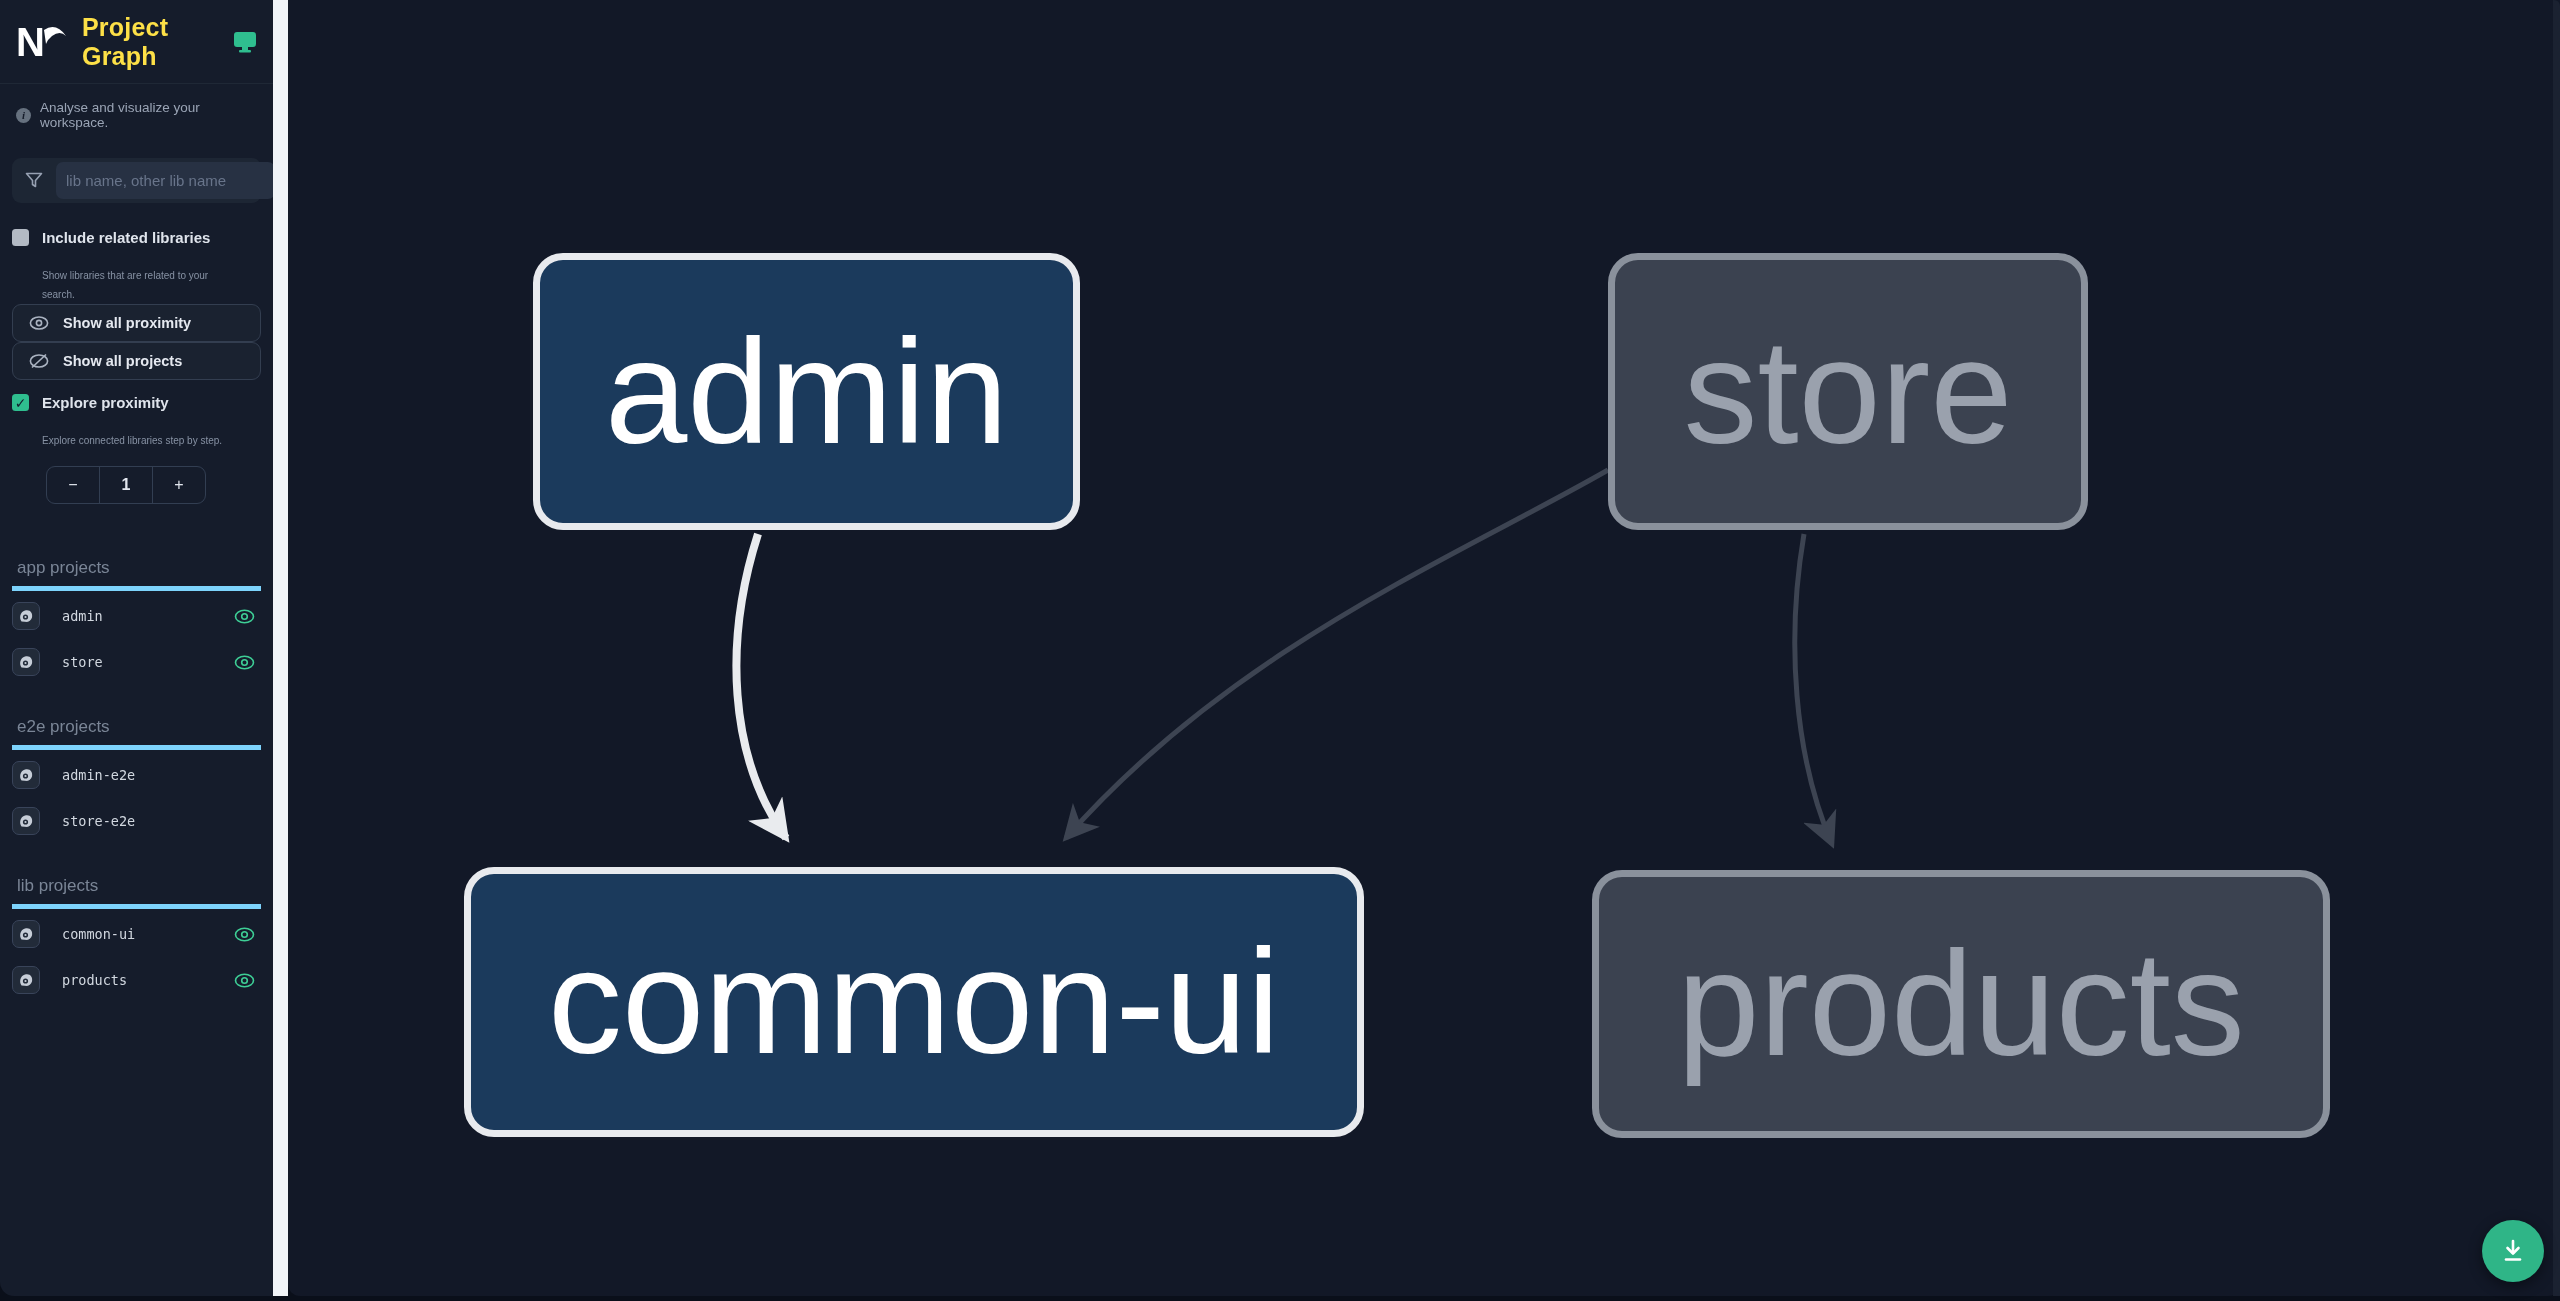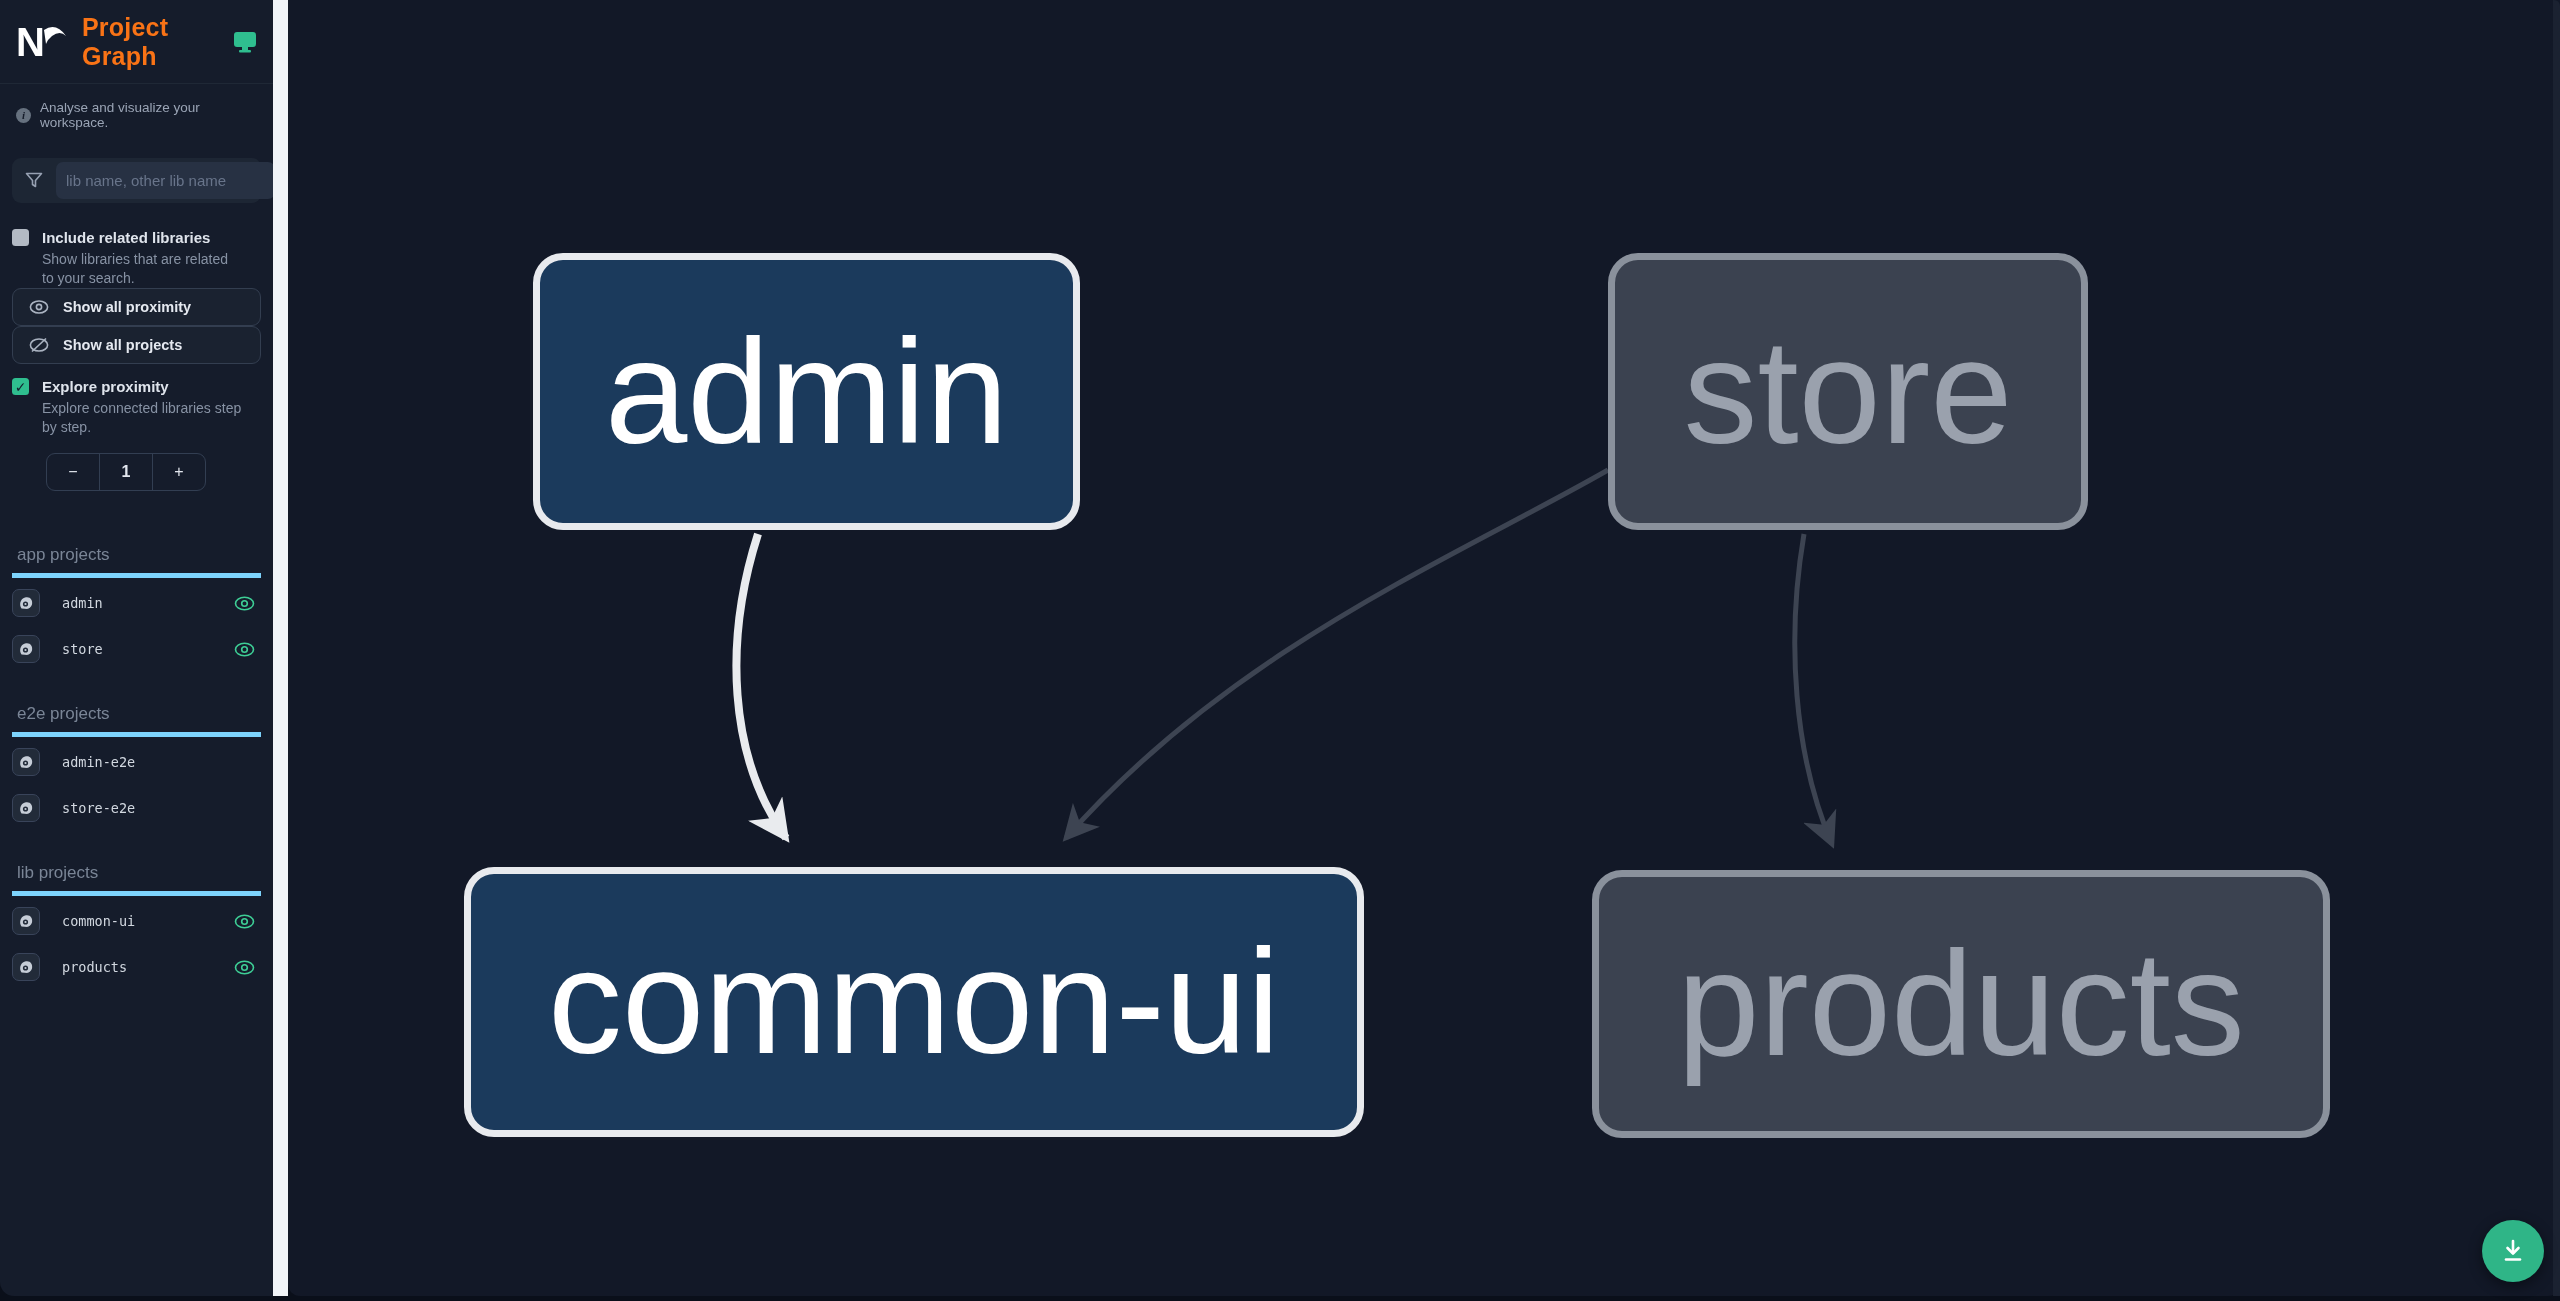--- a/index.html
+++ b/index.html
@@ -5,21 +5,21 @@
   * { margin:0; padding:0; box-sizing:border-box; }
   html,body { width:2560px; height:1301px; overflow:hidden; background:#0a0f1a;
     font-family:"Liberation Sans","DejaVu Sans",sans-serif; }
 
   
   .sidebar { position:absolute; left:0; top:0; width:273px; height:1296px;
     background:#151c2b; border-bottom-left-radius:14px; overflow:hidden; }
   .sb-header { height:84px; display:flex; align-items:center; padding:0 16px;
     border-bottom:1px solid #1f2836; }
   .nx-logo { width:52px; height:44px; flex:0 0 auto; }
-  .sb-title { color:#f97316; font-size:25px; font-weight:bold; margin-left:14px; letter-spacing:.2px; }
+  .sb-title { color:#fde047; font-size:25px; font-weight:bold; margin-left:14px; letter-spacing:.2px; }
   .monitor-icon { margin-left:16px; width:24px; height:22px; flex:0 0 auto; cursor:pointer; }
 
   .tagline { display:flex; align-items:center; gap:9px; padding:16px 16px 0 16px;
     color:#9aa4b5; font-size:13.5px; }
   .info-icon { width:15px; height:15px; border-radius:50%; background:#66717f;
     color:#151c2a; font-size:11px; font-weight:bold; display:flex; align-items:center;
     justify-content:center; font-family:"Liberation Serif",serif; font-style:italic; flex:0 0 auto;}
 
   .filter-box { margin:28px 12px 0 12px; height:45px; background:#1d2634;
     border-radius:9px; display:flex; align-items:center; }
@@ -29,21 +29,21 @@
     font-family:"Liberation Sans","DejaVu Sans",sans-serif;}
   .filter-input::placeholder { color:#68748a; }
 
   .toggle { display:flex; padding:0 12px; gap:13px; }
   .toggle .box { width:17px; height:17px; border-radius:3.5px; margin-top:2px; flex:0 0 auto; cursor:pointer;}
   .box.gray { background:#b3bac4; }
   .box.white { background:#ffffff; }
   .box.checked { background:#2fbe8f; color:#13202e; font-size:14px; font-weight:bold;
     display:flex; align-items:center; justify-content:center; }
   .toggle .t-label { color:#dfe4ec; font-size:15px; font-weight:bold; line-height:21px;}
-  .toggle .t-desc  { color:#8792a4; font-size:14px; line-height:19px; margin-top:2px; width:200px;}
+  .toggle .t-desc  { color:#8792a4; font-size:10px; line-height:19px; margin-top:18px; width:200px;}
   .mt24{margin-top:24px;} .mt18{margin-top:18px;} .mt14{margin-top:14px;}
   .mt32{margin-top:32px;} .mt12{margin-top:12px;}
 
   .sb-btn { margin:0 12px; height:38px; border:1px solid #333e50; border-radius:9px;
     background:#1a2230; display:flex; align-items:center; gap:14px; padding:0 16px;
     color:#e5e9f0; font-size:14.5px; font-weight:bold; cursor:pointer; width:249px;}
   .sb-btn svg{ flex:0 0 auto; }
 
   .stepper { margin:16px 0 0 46px; width:160px; height:38px; display:flex;
     border:1px solid #323e52; border-radius:9px; overflow:hidden; }

